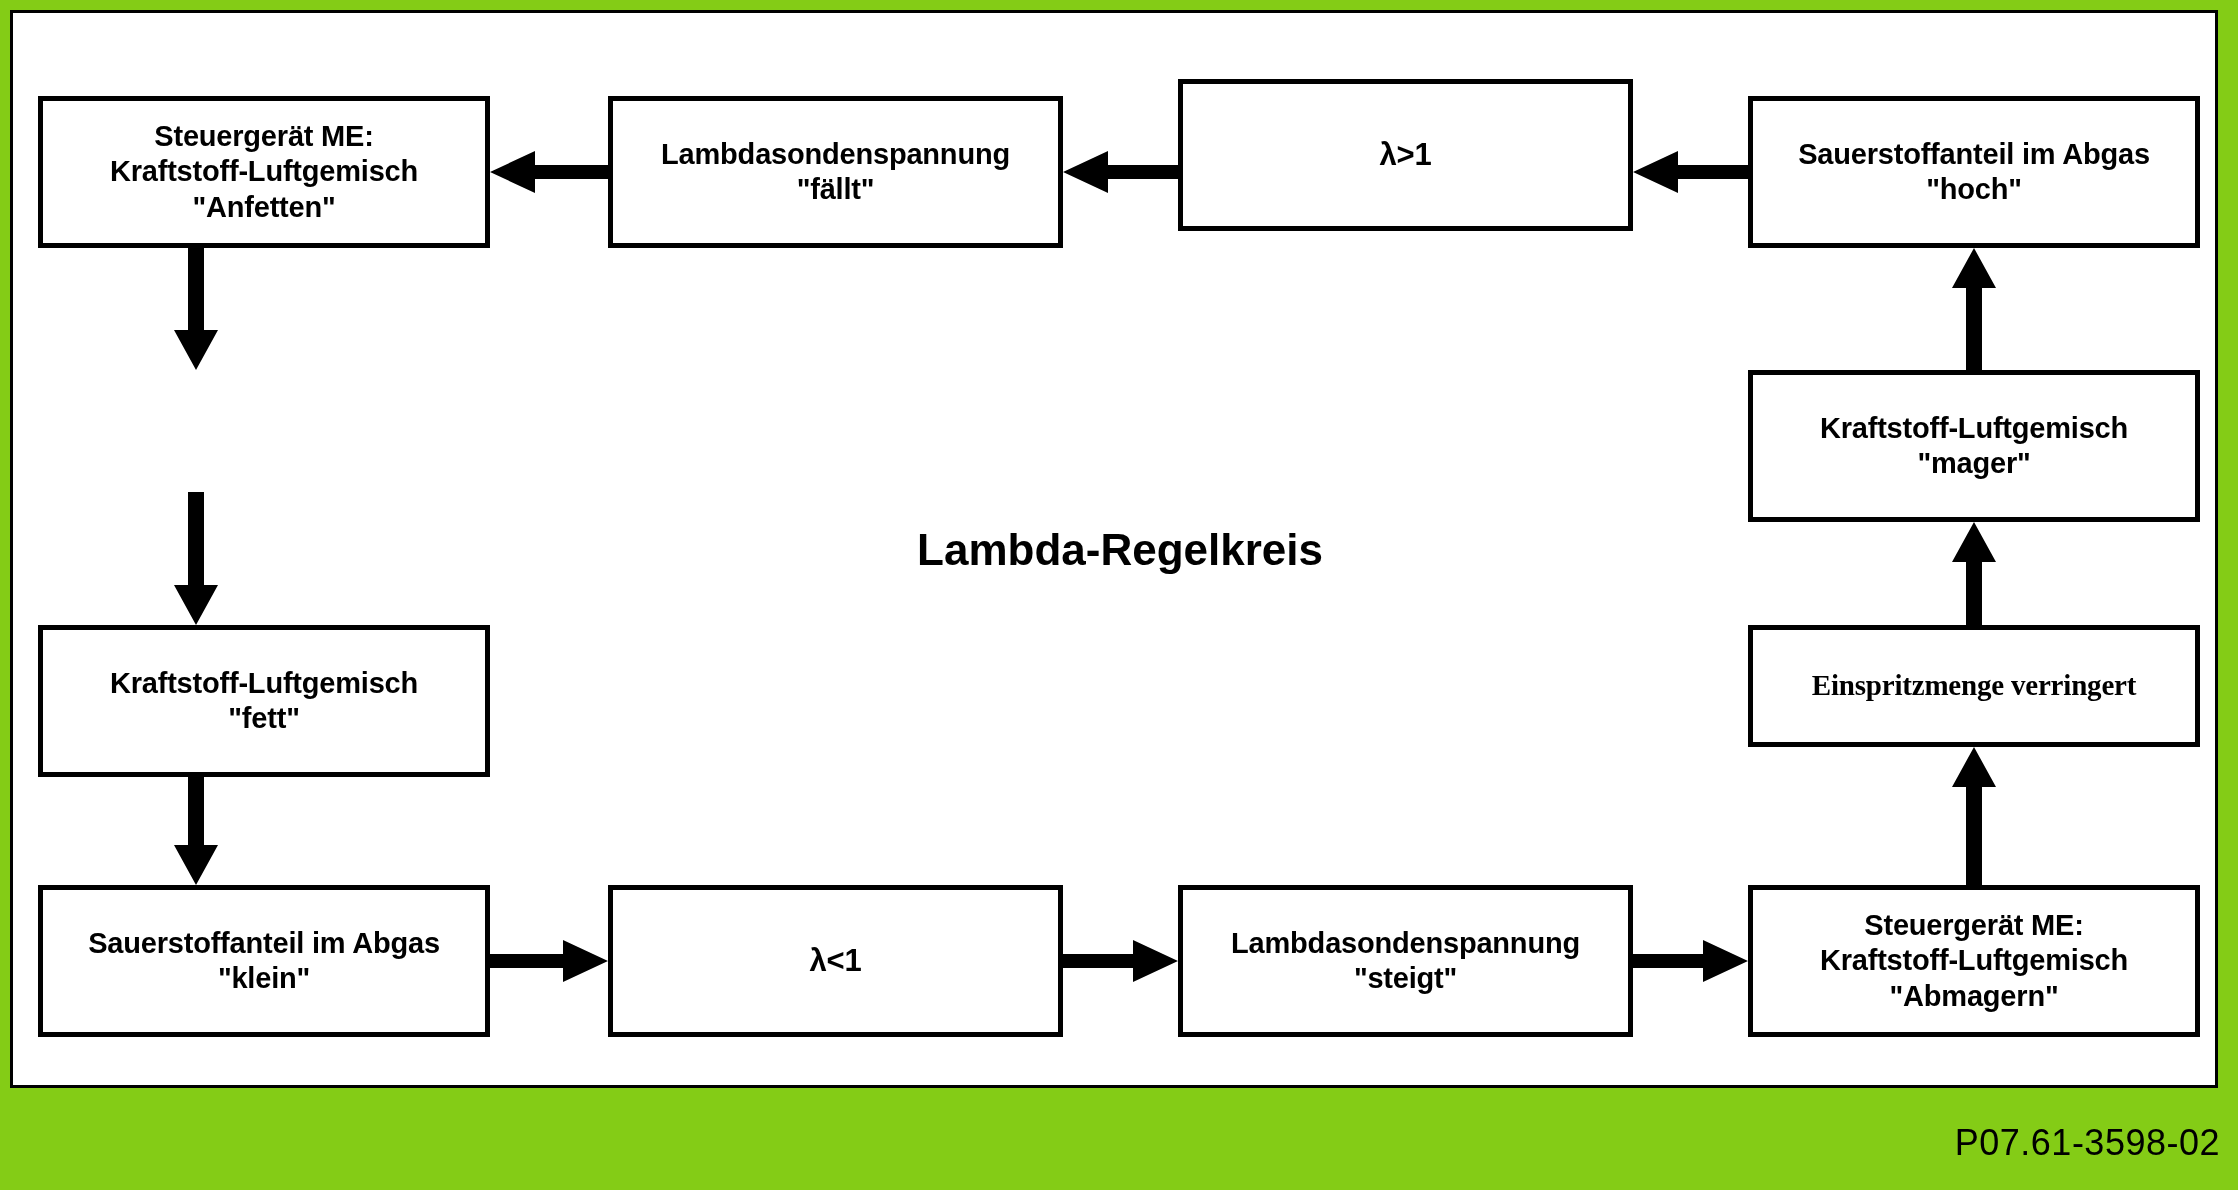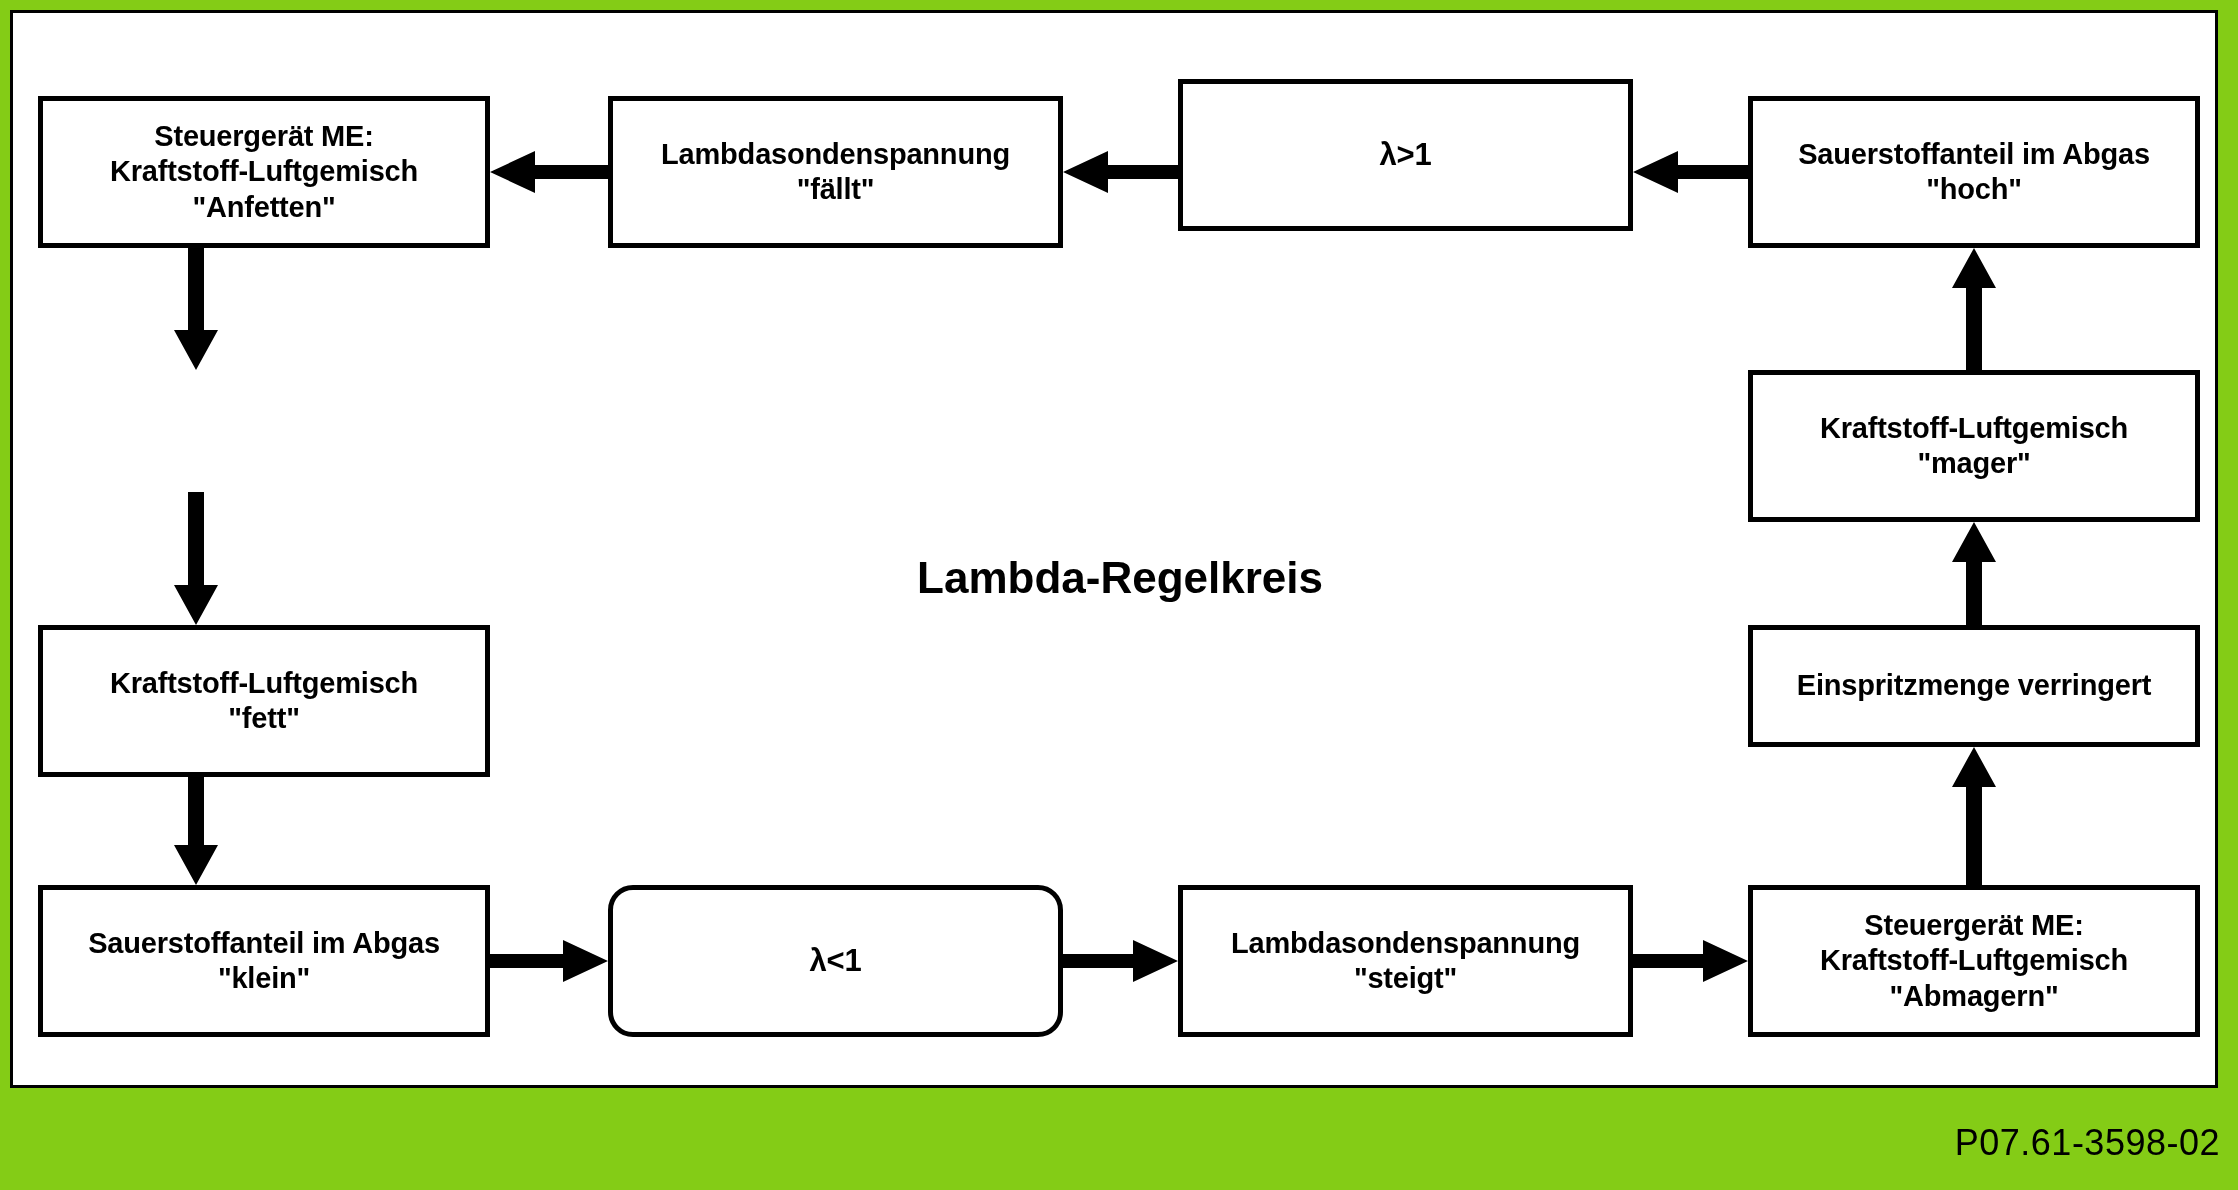--- a/index.html
+++ b/index.html
@@ -53,21 +53,21 @@
     white-space: pre-line;
   }
   .flow-box.lambda .box-text {
     font-size: 31px;
   }
 
   
   #diagram-title {
     position: absolute;
     left: 760px;
-    top: 553px;
+    top: 525px;
     width: 720px;
     text-align: center;
     font-size: 44px;
     font-weight: bold;
     color: #000000;
     letter-spacing: 0px;
     z-index: 2;
   }
 
   
@@ -119,36 +119,36 @@
   <div class="flow-box" style="left:38px; top:625px; width:452px; height:152px;">
     <span class="box-text">Kraftstoff-Luftgemisch
 "fett"</span>
   </div>
 
   <div class="flow-box" style="left:38px; top:885px; width:452px; height:152px;">
     <span class="box-text">Sauerstoffanteil im Abgas
 "klein"</span>
   </div>
 
-  <div class="flow-box lambda" style="left:608px; top:885px; width:455px; height:152px;border-radius:25px;">
+  <div class="flow-box lambda" style="left:608px; top:885px; width:455px; height:152px;">
     <span class="box-text">λ&lt;1</span>
   </div>
 
   <div class="flow-box" style="left:1178px; top:885px; width:455px; height:152px;">
     <span class="box-text">Lambdasondenspannung
 "steigt"</span>
   </div>
 
   <div class="flow-box" style="left:1748px; top:885px; width:452px; height:152px;">
     <span class="box-text">Steuergerät ME:
 Kraftstoff-Luftgemisch
 "Abmagern"</span>
   </div>
 
-  <div class="flow-box" style="left:1748px; top:625px; width:452px; height:122px;">
+  <div class="flow-box" style="left:1748px; top:625px; width:452px; height:122px;font-family:Liberation Serif, serif;">
     <span class="box-text">Einspritzmenge verringert</span>
   </div>
 
   <div class="flow-box" style="left:1748px; top:370px; width:452px; height:152px;">
     <span class="box-text">Kraftstoff-Luftgemisch
 "mager"</span>
   </div>
 
   <div id="diagram-title">Lambda-Regelkreis</div>
 

